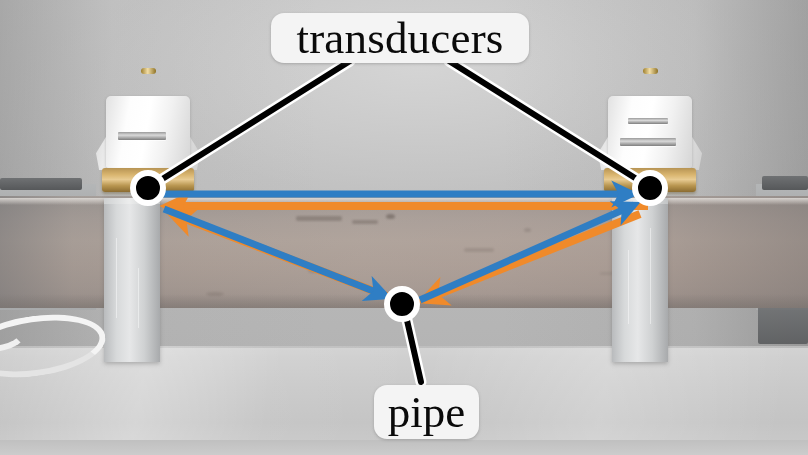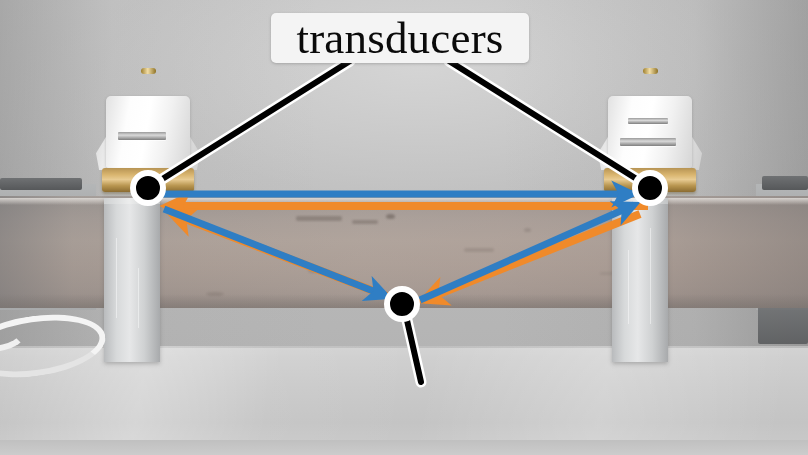--- a/index.html
+++ b/index.html
@@ -146,21 +146,21 @@
   
   .cable{position:absolute;border:6px solid #f2f2f2;border-radius:50%;background:transparent;}
 
   
   svg.overlay{position:absolute;left:0;top:0;width:808px;height:455px;overflow:visible;}
 
   
   .lbl{
     position:absolute;
     background:#f4f4f4;
-    border-radius:5px;
+    border-radius:13px;
     color:#0a0a0a;
     line-height:1;
     display:flex;align-items:center;justify-content:center;
     box-shadow:0 1px 3px rgba(90,90,90,.35);
     font-family:"Liberation Serif", serif;
     white-space:nowrap;
   }
   #label-transducers{left:271px;top:13px;width:258px;height:50px;font-size:45px;letter-spacing:.2px;}
   #label-pipe{left:374px;top:385px;width:105px;height:54px;font-size:45px;}
 </style>
@@ -265,14 +265,15 @@
 
     <g>
       <circle cx="148" cy="188" r="15" fill="#000000" stroke="#ffffff" stroke-width="6"></circle>
       <circle cx="650" cy="188" r="15" fill="#000000" stroke="#ffffff" stroke-width="6"></circle>
       <circle cx="402" cy="304" r="15" fill="#000000" stroke="#ffffff" stroke-width="6"></circle>
     </g>
   </svg>
 
   <div class="lbl" id="label-transducers">transducers</div>
 
+  <div class="lbl" id="label-pipe">pipe</div>
 
 </div>
 
 </body></html>

